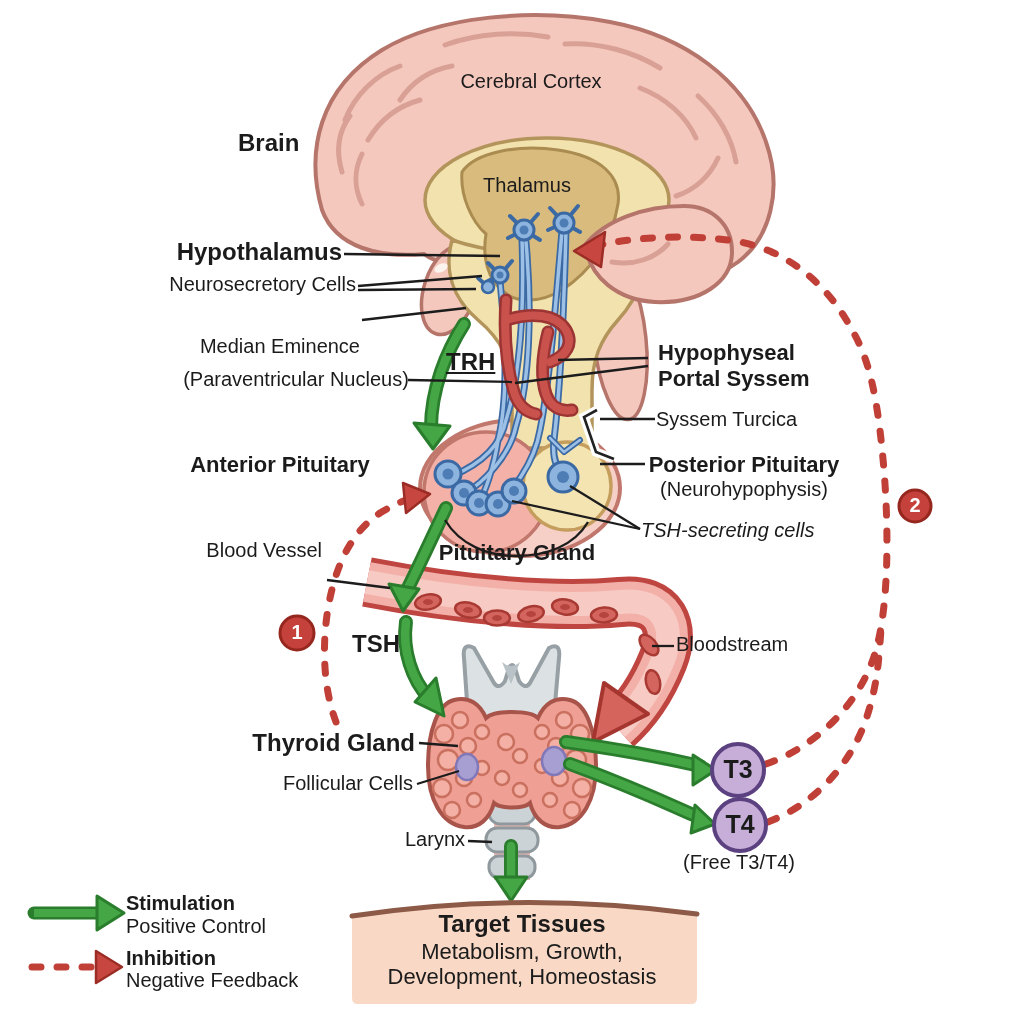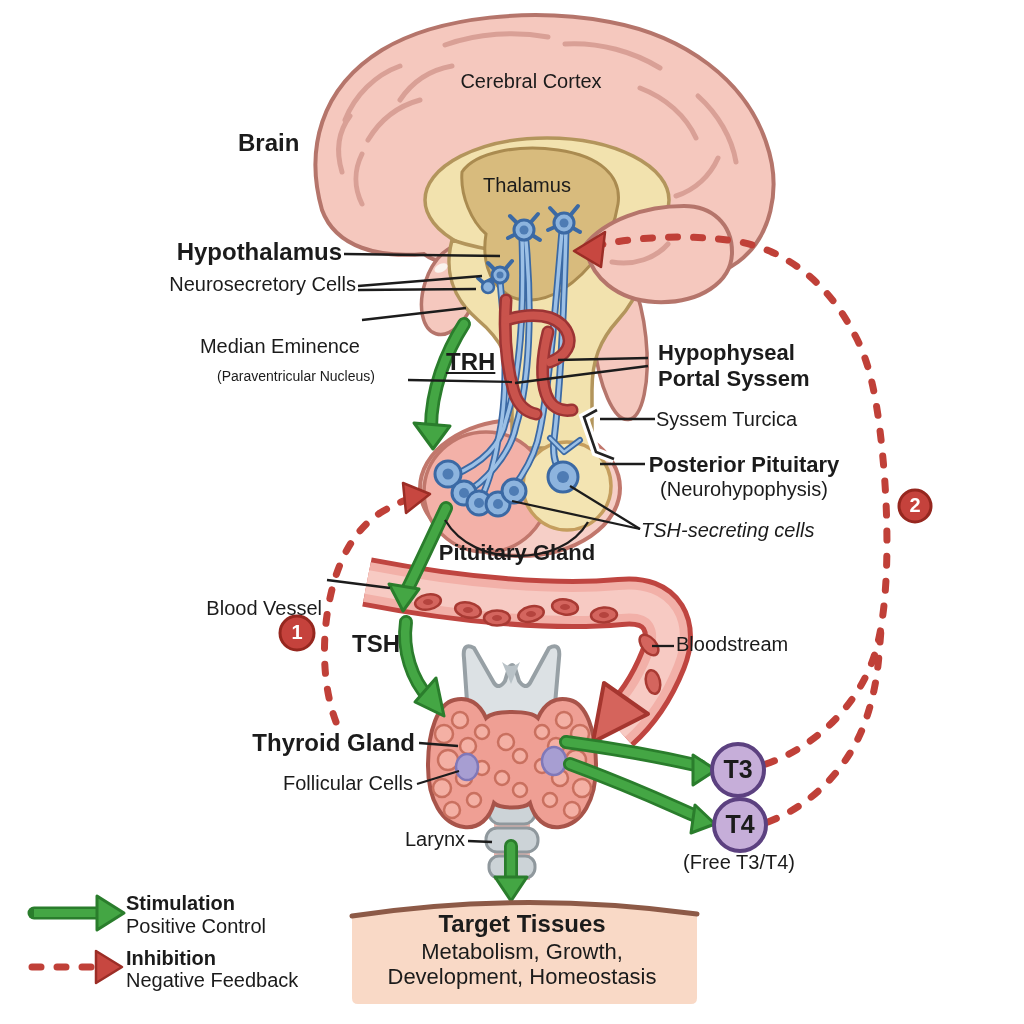--- a/index.html
+++ b/index.html
@@ -1,20 +1,20 @@
 <!DOCTYPE html>
 <html><head>
 <meta charset="utf-8">
 <style>
   html,body{margin:0;padding:0;background:#ffffff;}
   .stage{position:relative;width:1024px;height:1024px;background:#ffffff;overflow:hidden;}
   .stage svg{position:absolute;left:0;top:0;}
   .lbl{position:absolute;font-family:"Liberation Sans",sans-serif;color:#1b1b1b;white-space:nowrap;line-height:1.18;}
   .b{font-weight:700;}
-  .f25{font-size:25px;}.f24{font-size:24px;}.f22{font-size:22px;}.f21{font-size:20px;}.f20{font-size:20px;}.f19{font-size:14px;}
+  .f25{font-size:25px;}.f24{font-size:24px;}.f22{font-size:22px;}.f21{font-size:20px;}.f20{font-size:20px;}.f19{font-size:20px;}
   .ctr{transform:translateX(-50%);text-align:center;}
   .mid{transform:translate(-50%,-50%);text-align:center;}
   .white{color:#fff;}
 </style>
 </head>
 <body>
 
 <div class="stage">
 
 <svg width="1024" height="1024" viewBox="0 0 1024 1024">
@@ -305,30 +305,31 @@
 </div>
 
 <div class="lbl" style="left:658px;top:340px;">
   <div class="f22 b">Hypophyseal</div>
   <div class="f22 b">Portal Syssem</div>
 </div>
 
 <div class="lbl f21" style="left:656px;top:408px;">Syssem Turcica</div>
 
 <div class="lbl ctr" style="left:280px;top:452px;">
+  <div class="f22 b">Anterior Pituitary</div>
 </div>
 
 <div class="lbl ctr" style="left:744px;top:452px;">
   <div class="f22 b">Posterior Pituitary</div>
   <div class="f21">(Neurohypophysis)</div>
 </div>
 
 <div class="lbl f21" style="left:641px;top:519px;font-style:italic;">TSH-secreting cells</div>
 <div class="lbl f22 b ctr" style="left:517px;top:540px;">Pituitary Gland</div>
-<div class="lbl f21" style="right:702px;top:597px;">Blood Vessel</div>
+<div class="lbl f21" style="right:702px;top:539px;">Blood Vessel</div>
 <div class="lbl f24 b" style="left:352px;top:630px;">TSH</div>
 <div class="lbl f21" style="left:676px;top:633px;">Bloodstream</div>
 <div class="lbl f24 b" style="right:609px;top:729px;">Thyroid Gland</div>
 <div class="lbl f21" style="right:611px;top:772px;">Follicular Cells</div>
 <div class="lbl f21" style="right:559px;top:828px;">Larynx</div>
 
 <div class="lbl f25 b mid" style="left:738px;top:770px;">T3</div>
 <div class="lbl f25 b mid" style="left:740px;top:825px;">T4</div>
 <div class="lbl f21 ctr" style="left:739px;top:851px;">(Free T3/T4)</div>
 

